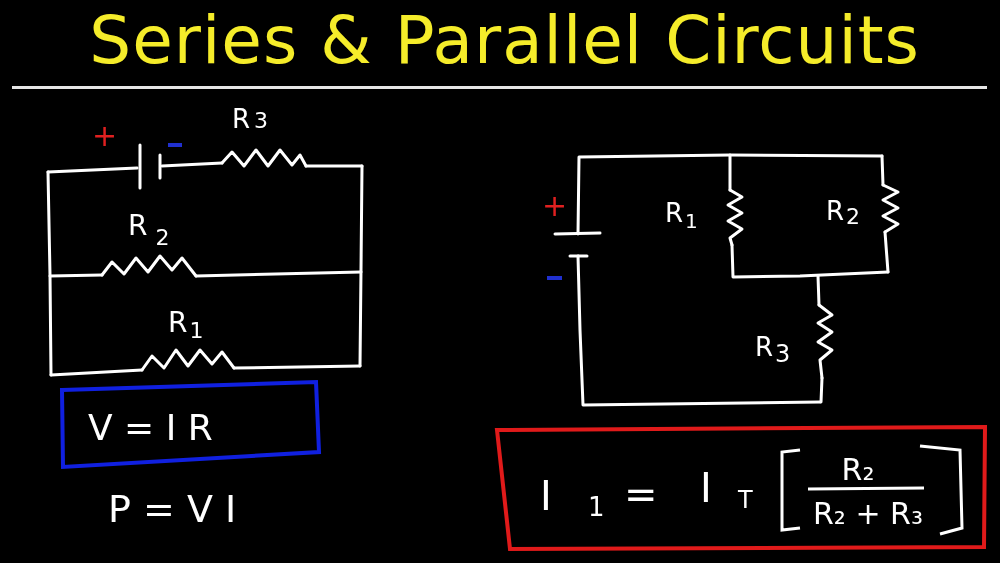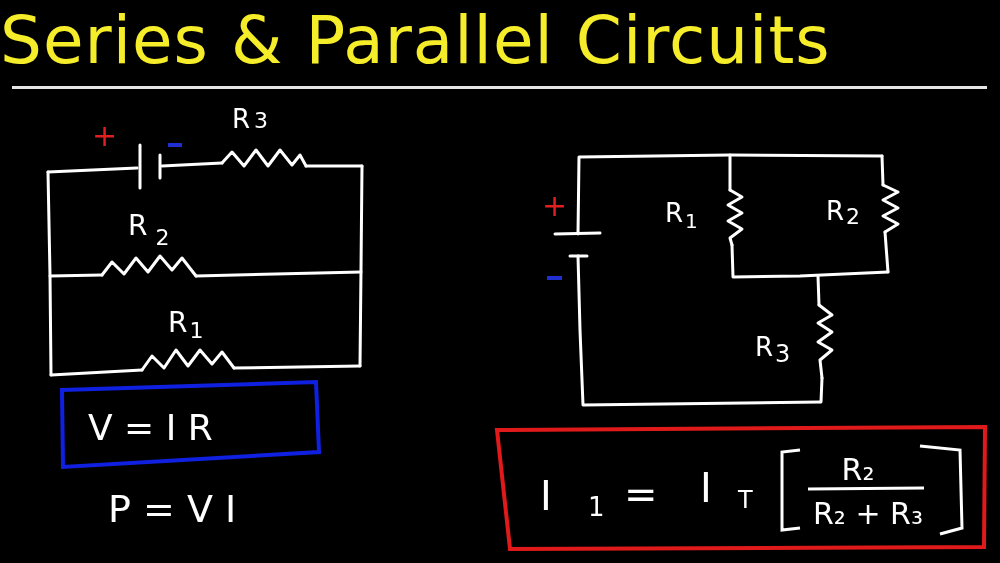--- a/index.html
+++ b/index.html
@@ -1,19 +1,19 @@
 <!DOCTYPE html>
 <html><head>
   <meta charset="utf-8">
   <style>
     html, body { margin: 0; padding: 0; background: #000; }
     body { width: 1000px; height: 563px; position: relative; overflow: hidden; font-family: "DejaVu Sans", sans-serif; }
     .title {
       position: absolute; left: 0; top: 0; width: 920px; height: 82px;
-      text-align: left; color: #f5ec2a; font-size: 66px; line-height: 82px;
+      text-align: right; color: #f5ec2a; font-size: 66px; line-height: 82px;
       font-family: "DejaVu Sans", sans-serif; letter-spacing: 1px;
     }
     .rule { position: absolute; left: 12px; top: 86px; width: 975px; height: 3px; background: #e6e6e6; }
     svg.canvas { position: absolute; left: 0; top: 0; }
     .hand { font-family: "DejaVu Sans", sans-serif; fill: #ffffff; }
   </style>
 </head>
 <body>
 
 <div class="title">Series &amp; Parallel Circuits</div>

